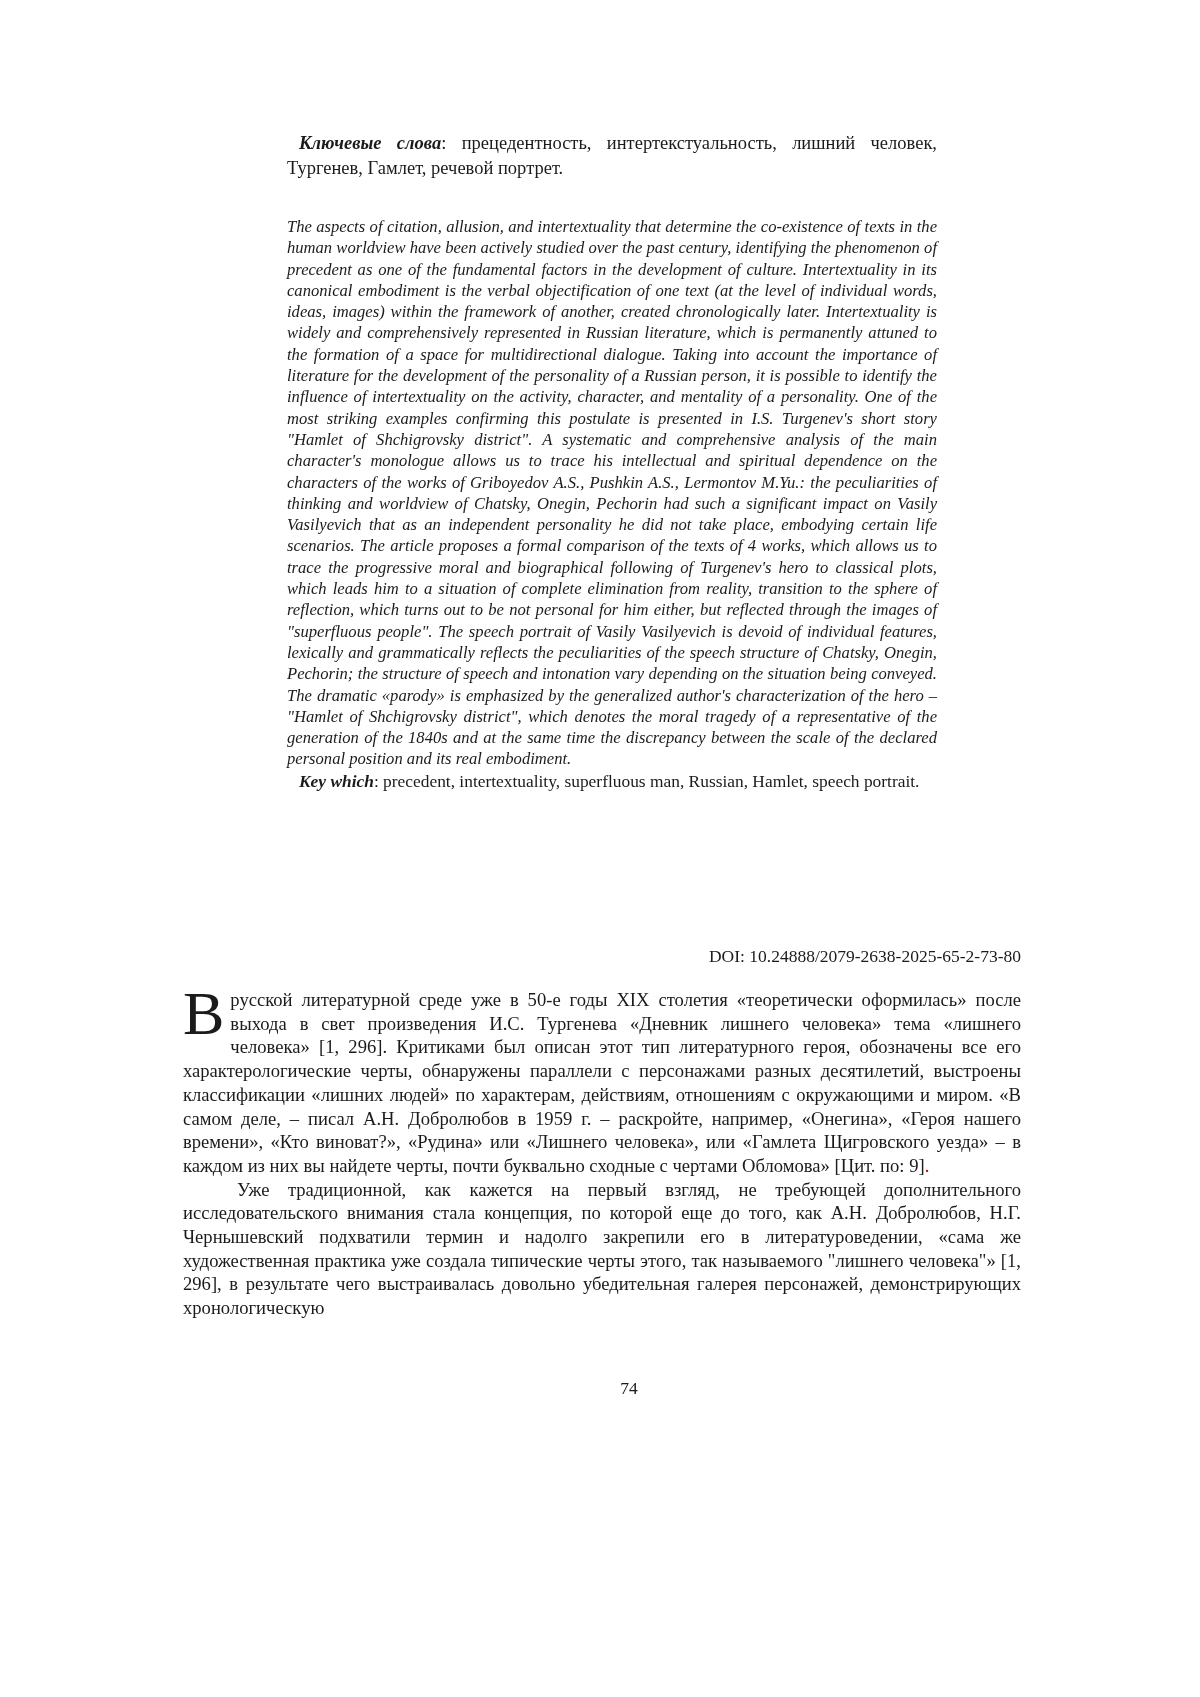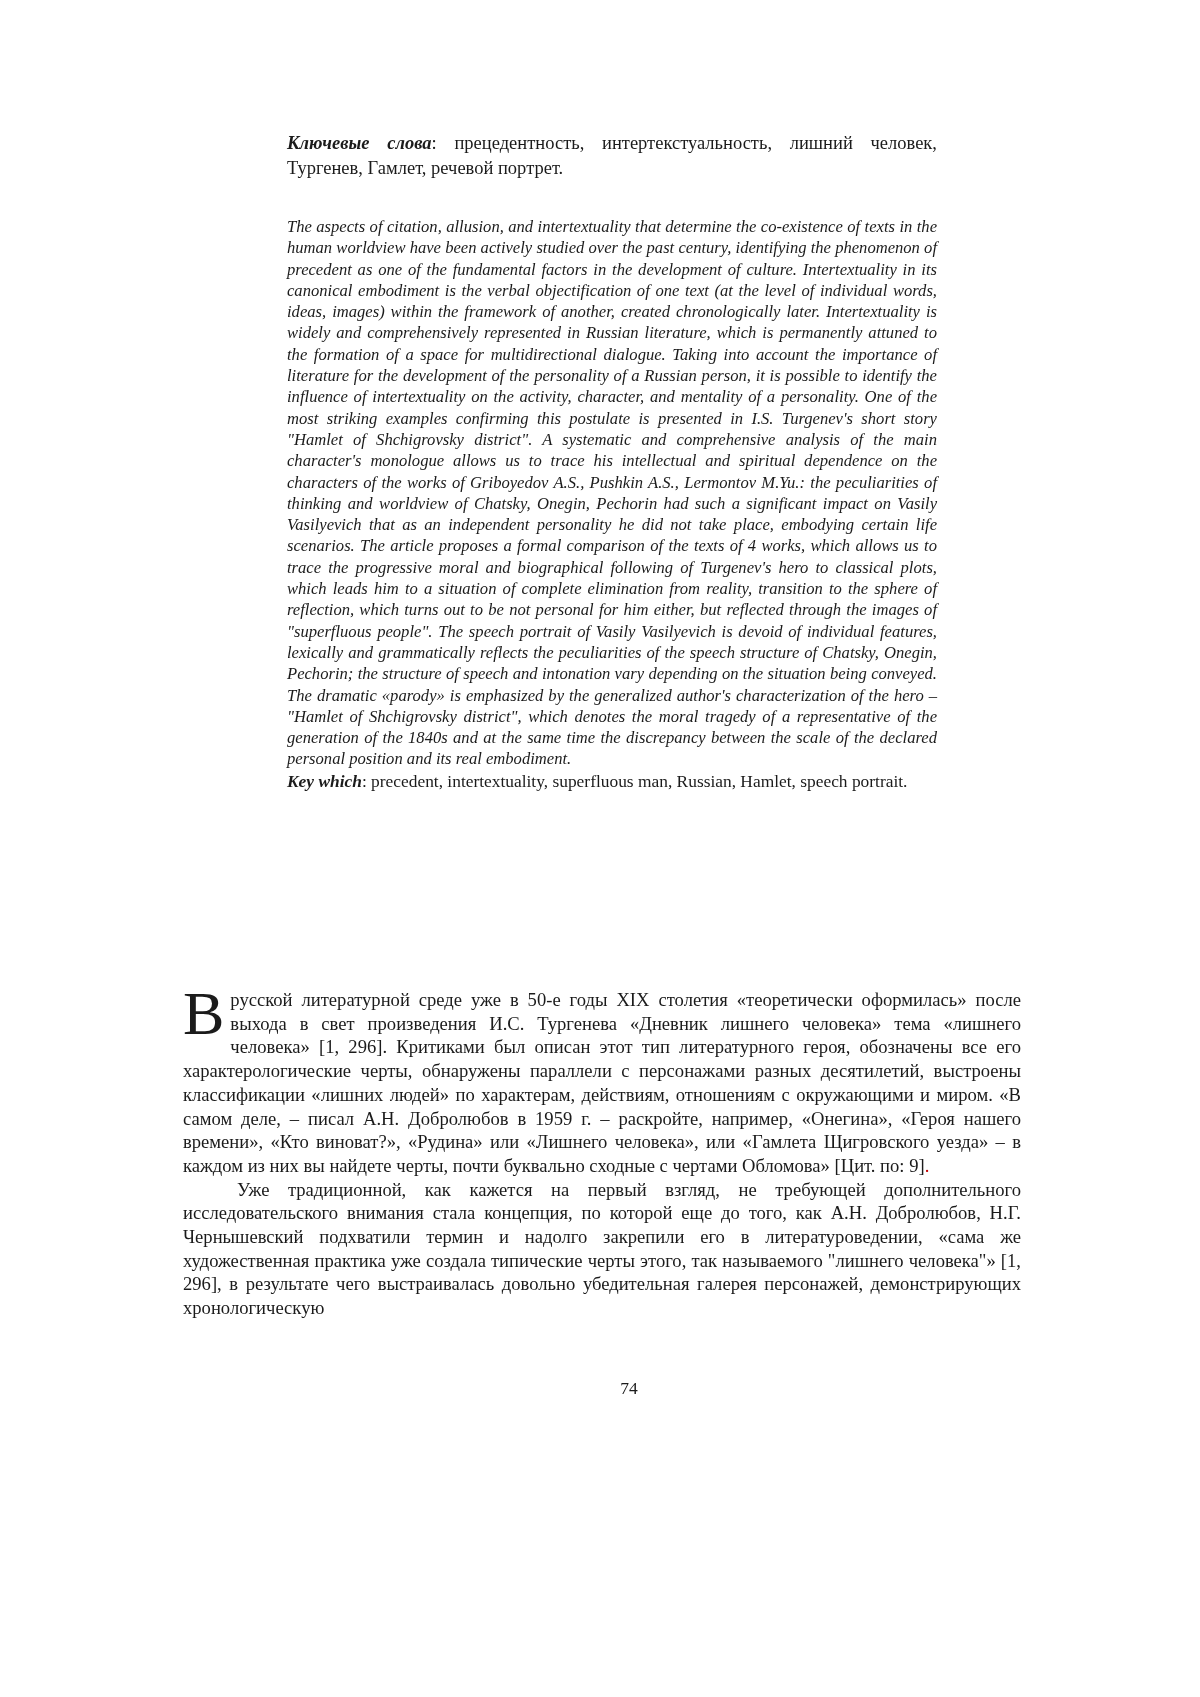--- a/index.html
+++ b/index.html
@@ -39,20 +39,21 @@
     text-align: justify;
   }
   .kw-en {
     font-size: 17.4px;
     line-height: 22px;
     text-align: justify;
   }
   .bold-italic {
     font-weight: bold;
     font-style: italic;
+    margin-left: 12px;
   }
   
   .doi-line {
     position: absolute;
     top: 946px;
     left: 183px;
     width: 838px;
     font-size: 17.5px;
     text-align: right;
   }
@@ -96,20 +97,21 @@
 
 <div class="page">
 
   <div class="kw-ru"><span class="bold-italic">Ключевые слова</span><span>: прецедентность, интертекстуальность, лишний человек, Тургенев, Гамлет, речевой портрет.</span></div>
 
   <div class="abstract-col">
     <div class="abstract">The aspects of citation, allusion, and intertextuality that determine the co-existence of texts in the human worldview have been actively studied over the past century, identifying the phenomenon of precedent as one of the fundamental factors in the development of culture. Intertextuality in its canonical embodiment is the verbal objectification of one text (at the level of individual words, ideas, images) within the framework of another, created chronologically later. Intertextuality is widely and comprehensively represented in Russian literature, which is permanently attuned to the formation of a space for multidirectional dialogue. Taking into account the importance of literature for the development of the personality of a Russian person, it is possible to identify the influence of intertextuality on the activity, character, and mentality of a personality. One of the most striking examples confirming this postulate is presented in I.S. Turgenev's short story "Hamlet of Shchigrovsky district". A systematic and comprehensive analysis of the main character's monologue allows us to trace his intellectual and spiritual dependence on the characters of the works of Griboyedov A.S., Pushkin A.S., Lermontov M.Yu.: the peculiarities of thinking and worldview of Chatsky, Onegin, Pechorin had such a significant impact on Vasily Vasilyevich that as an independent personality he did not take place, embodying certain life scenarios. The article proposes a formal comparison of the texts of 4 works, which allows us to trace the progressive moral and biographical following of Turgenev's hero to classical plots, which leads him to a situation of complete elimination from reality, transition to the sphere of reflection, which turns out to be not personal for him either, but reflected through the images of "superfluous people". The speech portrait of Vasily Vasilyevich is devoid of individual features, lexically and grammatically reflects the peculiarities of the speech structure of Chatsky, Onegin, Pechorin; the structure of speech and intonation vary depending on the situation being conveyed. The dramatic «parody» is emphasized by the generalized author's characterization of the hero – "Hamlet of Shchigrovsky district", which denotes the moral tragedy of a representative of the generation of the 1840s and at the same time the discrepancy between the scale of the declared personal position and its real embodiment.</div>
     <div class="kw-en"><span class="bold-italic">Key which</span><span>: precedent, intertextuality, superfluous man, Russian, Hamlet, speech portrait.</span></div>
   </div>
 
+  <div class="doi-line">DOI: 10.24888/2079-2638-2025-65-2-73-80</div>
 
   <div class="body-col">
     <p><span class="dropcap">В</span><span>русской литературной среде уже в 50-е годы XIX столетия «теоретически оформилась» после выхода в свет произведения И.С. Тургенева «Дневник лишнего человека» тема «лишнего человека» [1, 296]. Критиками был описан этот тип литературного героя, обозначены все его характерологические черты, обнаружены параллели с персонажами разных десятилетий, выстроены классификации «лишних людей» по характерам, действиям, отношениям с окружающими и миром. «В самом деле, – писал А.Н. Добролюбов в 1959 г. – раскройте, например, «Онегина», «Героя нашего времени», «Кто виноват?», «Рудина» или «Лишнего человека», или «Гамлета Щигровского уезда» – в каждом из них вы найдете черты, почти буквально сходные с чертами Обломова» [Цит. по: 9]</span><span class="red">.</span></p>
     <p class="indent">Уже традиционной, как кажется на первый взгляд, не требующей дополнительного исследовательского внимания стала концепция, по которой еще до того, как А.Н. Добролюбов, Н.Г. Чернышевский подхватили термин и надолго закрепили его в литературоведении, «сама же художественная практика уже создала типические черты этого, так называемого "лишнего человека"» [1, 296], в результате чего выстраивалась довольно убедительная галерея персонажей, демонстрирующих хронологическую</p>
   </div>
 
   <div class="page-num">74</div>
 
 </div>
 

